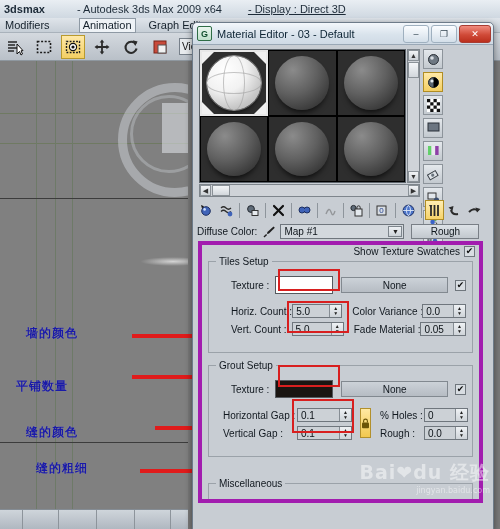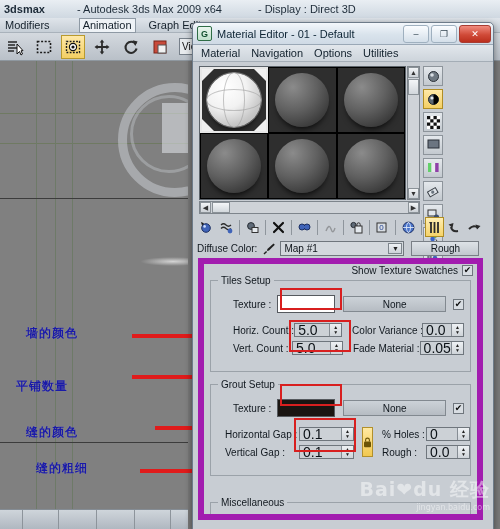--- a/index.html
+++ b/index.html
@@ -17,21 +17,21 @@
   .max-titlebar{
     position:absolute;left:0;top:0;width:500px;height:18px;
     background:linear-gradient(#e9eef3,#cfd8e1);
     border-bottom:1px solid #9aa7b4;
     color:#1d2b38;font-size:11px;
     display:flex;align-items:center;
   }
   .max-titlebar .seg{white-space:nowrap;}
   .max-title-app{margin-left:4px;font-weight:bold;}
   .max-title-mid{margin-left:32px;}
-  .max-title-right{margin-left:36px;}
+  .max-title-right{margin-left:26px;text-decoration:underline;}
 
   
   .max-menubar{
     position:absolute;left:0;top:18px;width:500px;height:15px;
     background:linear-gradient(#dfe4ea,#c6ced6);
     border-bottom:1px solid #a9b2bb;
     display:flex;align-items:center;gap:10px;
     padding-left:2px;box-sizing:border-box;
     color:#14202b;font-size:11px;
   }
@@ -228,21 +228,21 @@
   .typebtn{
     margin-left:7px;width:68px;height:15px;
     background:linear-gradient(#dde2e7,#c2c8ce);border:1px solid #797f86;
     box-sizing:border-box;display:flex;align-items:center;justify-content:center;
     font-size:10px;color:#10171d;
   }
 
   
   .rollout{
     position:absolute;left:5px;top:196px;width:285px;height:262px;
-    background:#c8cdd3;border:6px solid #a21caf;box-sizing:border-box;
+    background:#c8cdd3;border:4px solid #a21caf;box-sizing:border-box;
     overflow:hidden;
   }
   .swatch-row{
     display:flex;align-items:center;justify-content:flex-end;
     height:13px;padding-right:4px;font-size:10px;color:#11181f;gap:4px;
   }
   .chk{
     width:11px;height:11px;background:#d8dde2;border:1px solid #6f767d;box-sizing:border-box;
     display:flex;align-items:center;justify-content:center;font-size:9px;color:#0a0a0a;line-height:1;
   }
@@ -261,21 +261,21 @@
   .nonebtn{
     flex:1;height:16px;margin-left:8px;
     background:linear-gradient(#ccd2d8,#b6bcc3);border:1px solid #828990;
     box-sizing:border-box;display:flex;align-items:center;justify-content:center;
     font-size:10px;color:#11181f;
   }
   .spin{
     display:flex;align-items:center;height:14px;
     background:#ccd1d6;border:1px solid #6f767d;box-sizing:border-box;
   }
-  .spin .val{flex:1;padding-left:3px;font-size:14px;color:#0b1116;}
+  .spin .val{flex:1;padding-left:3px;font-size:10px;color:#0b1116;}
   .spin .arrows{
     width:11px;height:12px;background:linear-gradient(#eef1f4,#cfd4d9);
     border-left:1px solid #868d94;display:flex;flex-direction:column;
     align-items:center;justify-content:center;font-size:5px;line-height:5px;color:#222;
   }
   .redbox{position:absolute;border:2px solid #d81f1f;box-sizing:border-box;pointer-events:none;}
   .lockbtn{
     width:17px;height:30px;background:linear-gradient(#ffe9a2,#f2c84f);
     border:1px solid #b2902c;box-sizing:border-box;
     display:flex;align-items:center;justify-content:center;
@@ -390,32 +390,26 @@
   </div>
   <div class="arrow" style="left:140px;top:466px;width:68px;">
     <div class="shaft" style="width:57px"></div>
       <div class="head" style="left:57px"></div>
   </div>
 
   <div class="me-win">
 
     <div class="me-titlebar">
       <div class="me-icon">G</div>
-      <div class="me-title">Material Editor - 01 - Default</div>
+      <div class="me-title">Material Editor - 03 - Default</div>
       <div class="wbtn">–</div>
       <div class="wbtn">❐</div>
       <div class="wbtn close">✕</div>
     </div>
 
-    <div class="me-menubar">
-      <span>Material</span>
-      <span>Navigation</span>
-      <span>Options</span>
-      <span>Utilities</span>
-    </div>
 
     <div class="me-body">
 
       <div class="slots-wrap">
         <div class="slot selected">
           <div class="sphere"></div>
           <div class="wire" style="left:50%;top:50%;transform:translate(-50%,-50%);width:54px;height:54px;"></div>
           <div class="wire" style="left:50%;top:50%;transform:translate(-50%,-50%);width:20px;height:54px;"></div>
           <div class="wire" style="left:50%;top:50%;transform:translate(-50%,-50%);width:54px;height:20px;"></div>
           <div class="corner c-tl"></div>

